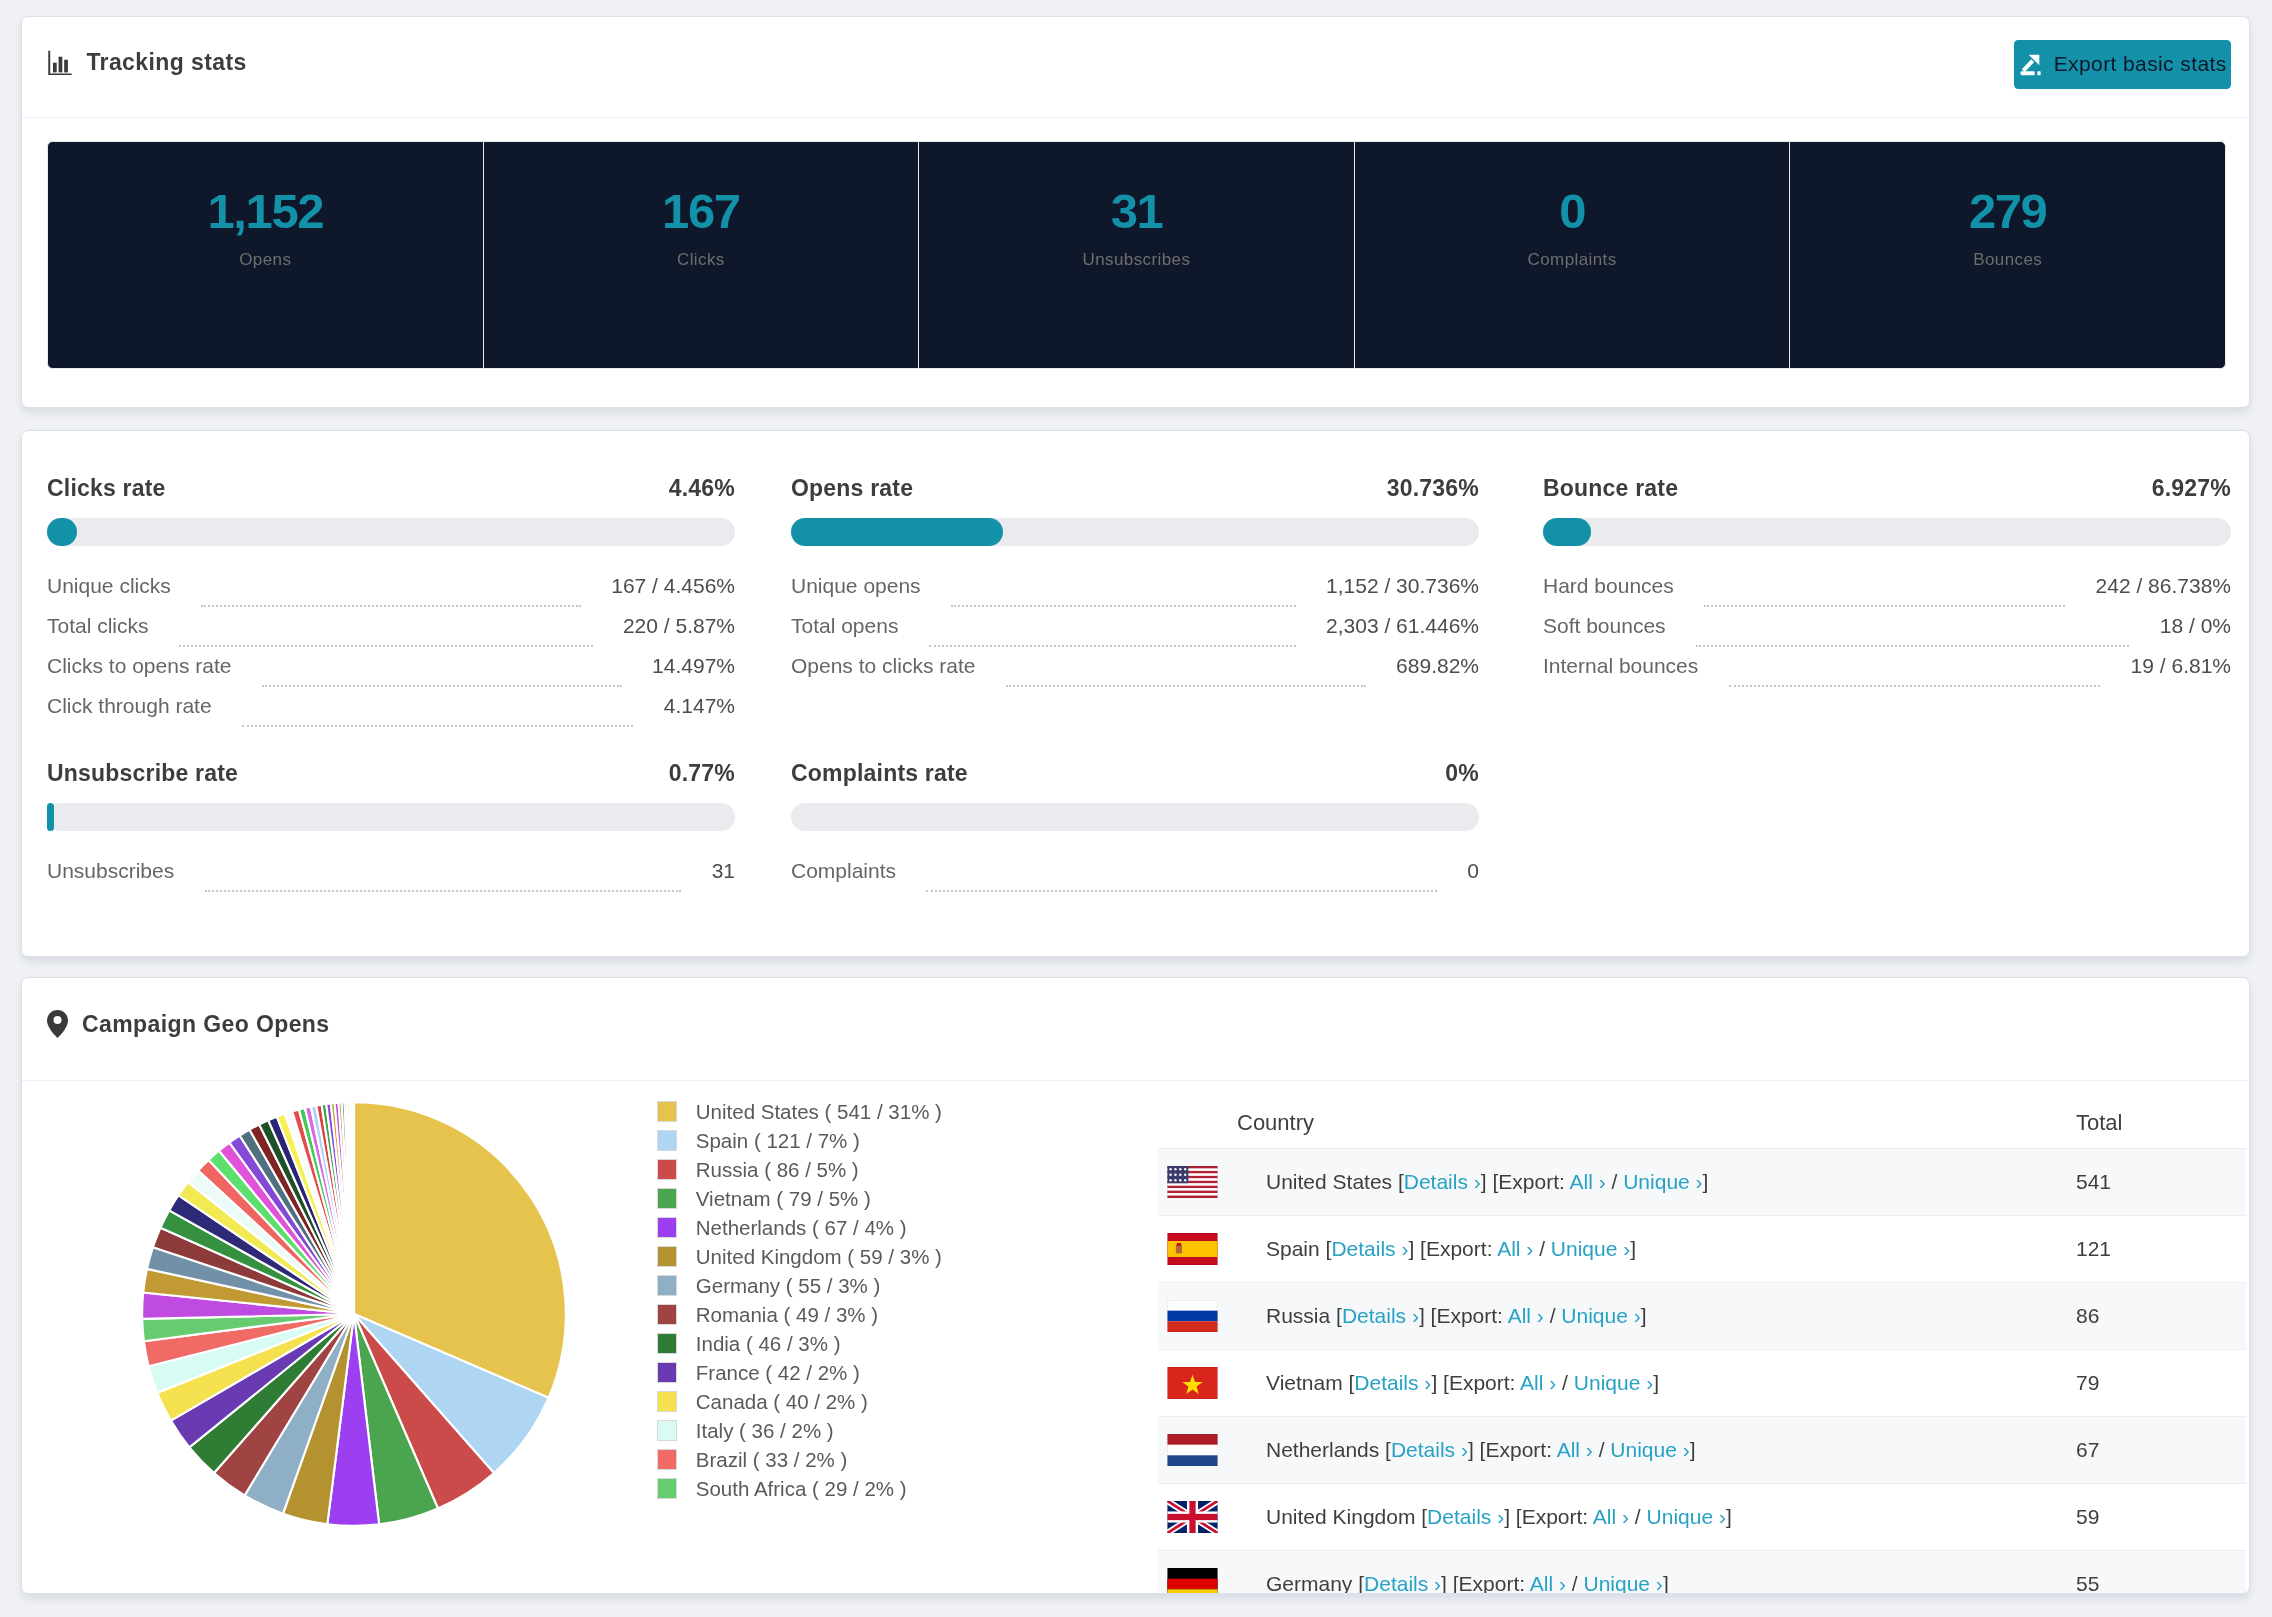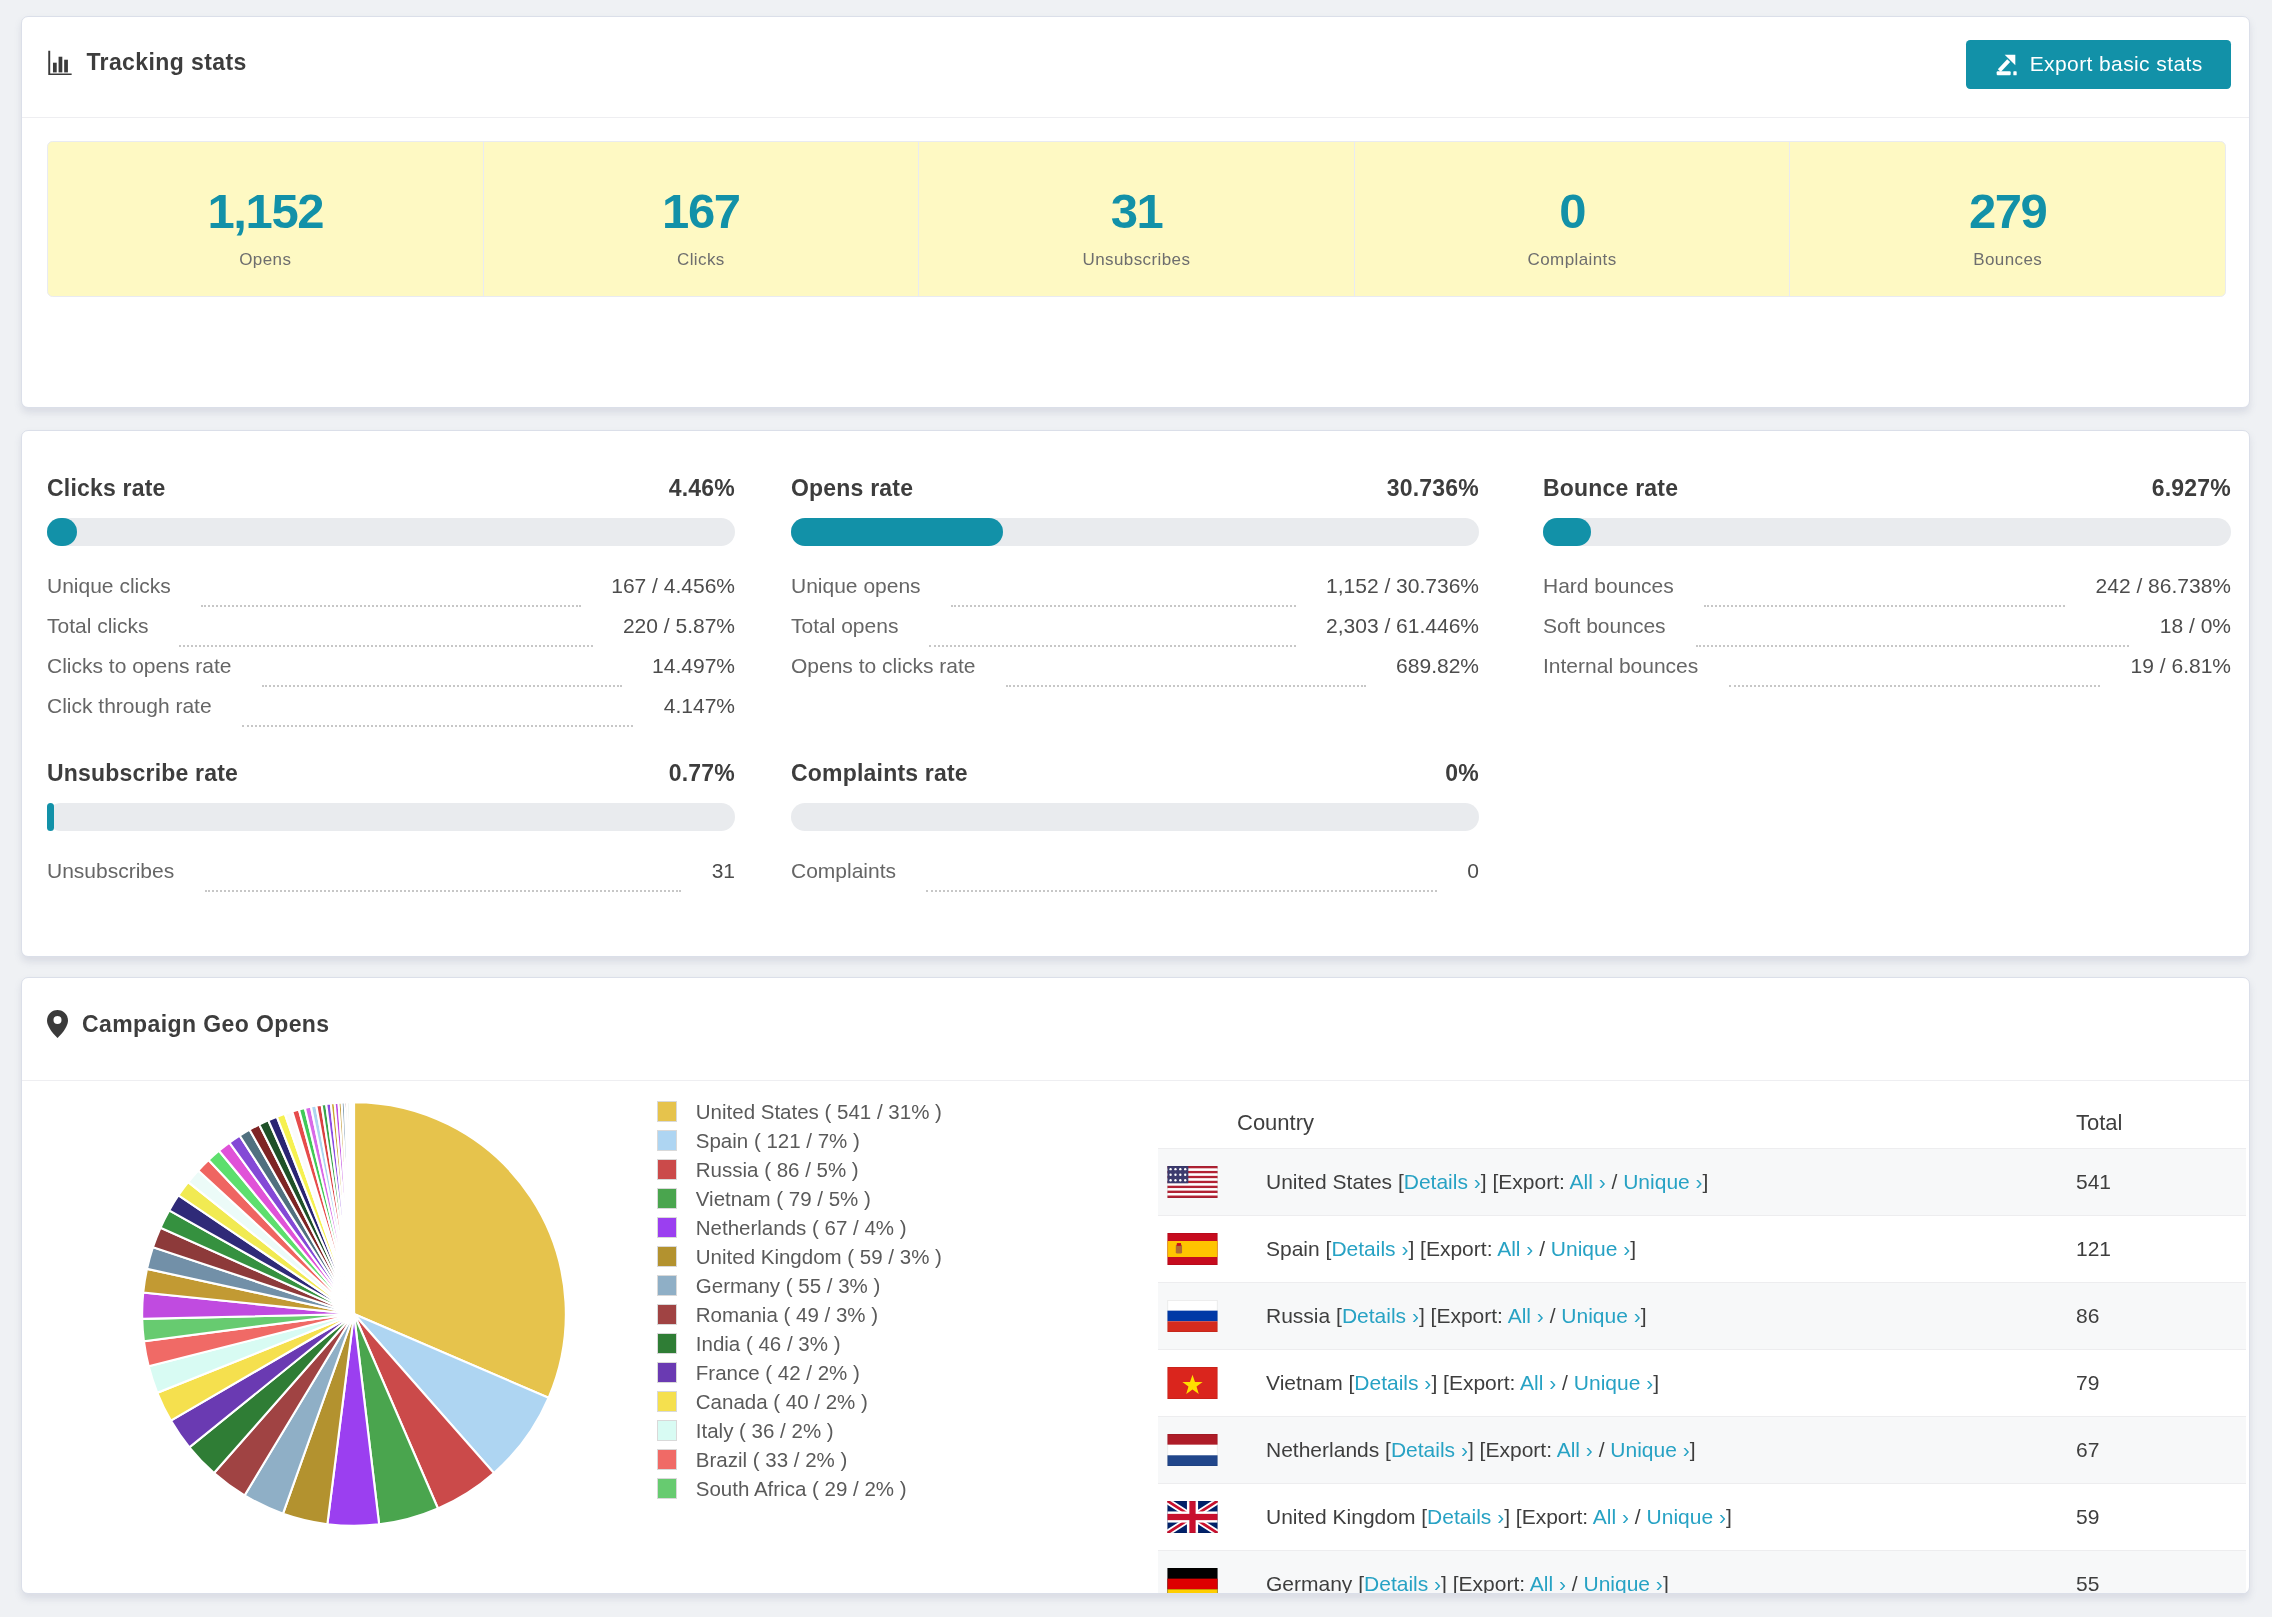--- a/index.html
+++ b/index.html
@@ -23,28 +23,28 @@
     position:absolute;left:25px;top:32px;display:flex;align-items:center;gap:14px;
     font-size:23px;font-weight:600;color:#3d3d3d;letter-spacing:0.4px;
   }
   .hdr-divider{position:absolute;left:0;right:0;height:1.4px;background:#eeeef1;}
   #card-tracking .hdr-divider{top:100px;}
   #card-geo .hdr-divider{top:102px;}
 
   .export-btn{
     position:absolute;right:18.4px;top:22.6px;height:49px;
     background:#1291a8;border:none;border-radius:4.2px;cursor:pointer;
-    color:#ffffff;font-size:21px;font-family:inherit;letter-spacing:0.4px;
-    display:flex;align-items:center;gap:11.3px;padding:0 28px;
+    color:#0f172a;font-size:21px;font-family:inherit;letter-spacing:0.4px;
+    display:flex;align-items:center;gap:11.3px;padding:0 4px;
   }
 
   .summary{
-    position:absolute;left:25px;top:124px;width:2179px;height:156px;
+    position:absolute;left:25px;top:124px;width:2179px;height:228px;
     border:1.4px solid #e9ebf1;border-radius:5.6px;display:flex;box-sizing:border-box;
-    background:#fef9c3;
+    background:#0f172a;
   }
   .sum-cell{flex:1;text-align:center;padding-top:41px;box-sizing:border-box;}
   .sum-cell + .sum-cell{border-left:1.4px solid #e9ebf1;}
   .sum-value{font-size:49px;font-weight:700;color:#1291a8;letter-spacing:-1.4px;}
   .sum-label{margin-top:11.3px;font-size:17px;color:#6e6e6e;letter-spacing:0.4px;}
 
   .rate-block{position:absolute;width:688px;}
   .rate-head{display:flex;justify-content:space-between;align-items:baseline;
     font-size:23px;font-weight:700;color:#3d3d3d;letter-spacing:0.2px;}
   .rate-bar{margin-top:15.5px;height:28px;background:#e9ebee;border-radius:14px;position:relative;}

